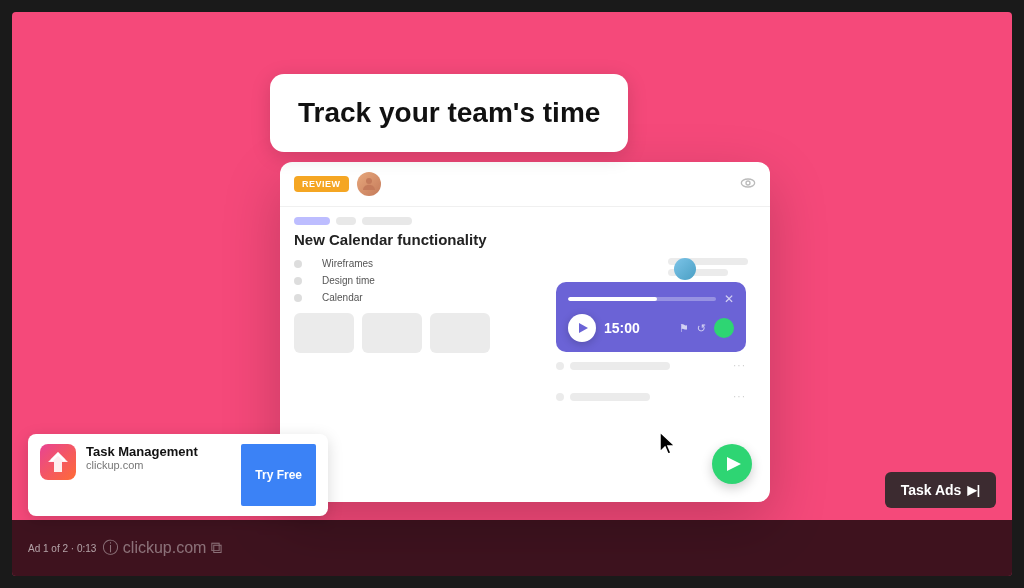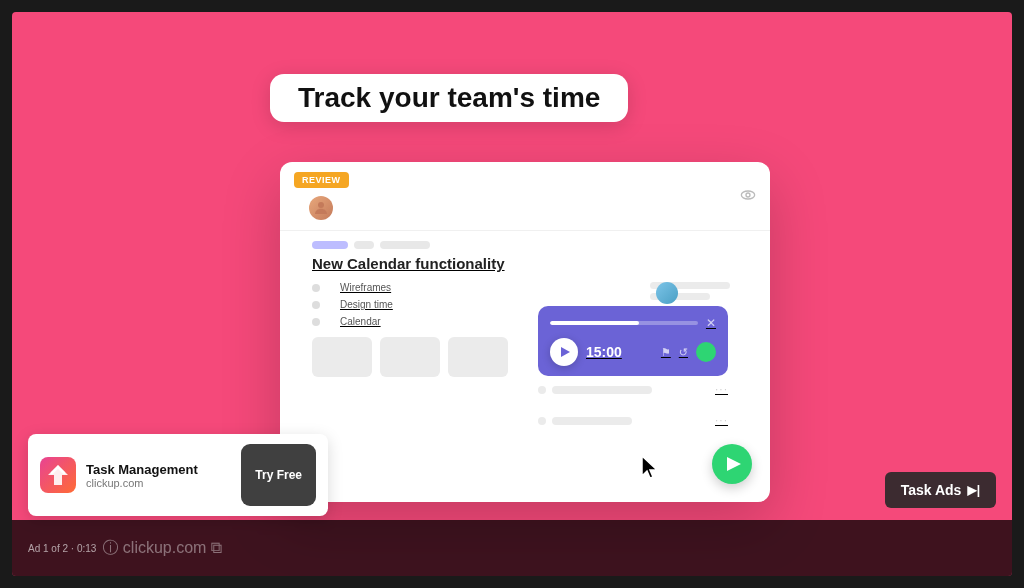--- a/index.html
+++ b/index.html
@@ -28,21 +28,21 @@
       overflow: hidden;
     }
 
     
     .headline-bubble {
       position: absolute;
       top: 62px;
       left: 258px;
       background: white;
       border-radius: 14px;
-      padding: 8px 28px;
+      padding: 23px 28px;
       box-shadow: 0 4px 20px rgba(0,0,0,0.15);
       z-index: 10;
     }
 
     .headline-text {
       font-size: 28px;
       font-weight: 800;
       color: #111;
       white-space: nowrap;
     }
@@ -96,23 +96,22 @@
       height: 18px;
     }
 
     .eye-icon {
       color: #bbb;
       font-size: 14px;
     }
 
     
     .window-content {
-      padding: 10px 32px;
+      padding: 10px 14px;
       position: relative;
-      text-decoration: underline;
     }
 
     .breadcrumb-row {
       display: flex;
       gap: 6px;
       align-items: center;
       margin-bottom: 6px;
     }
 
     .breadcrumb-item {
@@ -359,21 +358,21 @@
 
     
     .ad-card {
       position: absolute;
       bottom: 60px;
       left: 16px;
       background: white;
       border-radius: 8px;
       padding: 10px 12px;
       display: flex;
-      align-items: center;
+      align-items: flex-start;
       gap: 10px;
       box-shadow: 0 4px 16px rgba(0,0,0,0.15);
       width: 300px;
     }
 
     .ad-logo {
       width: 36px;
       height: 36px;
       border-radius: 8px;
       background: linear-gradient(135deg, #e84393, #ff6b35);
@@ -393,24 +392,24 @@
       font-weight: 700;
       color: #111;
     }
 
     .ad-domain {
       font-size: 11px;
       color: #777;
     }
 
     .ad-try-btn {
-      background: #404040;
+      background: #3b82f6;
       color: white;
       border: none;
-      border-radius: 9px;
+      border-radius: 2px;
       padding: 24px 14px;
       font-size: 12px;
       font-weight: 600;
       cursor: pointer;
       white-space: nowrap;
     }
 
     
     .skip-ads-btn {
       position: absolute;
@@ -439,21 +438,21 @@
 <div class="outer-frame">
   <div class="inner-content">
 
     <div class="headline-bubble">
       <span class="headline-text">Track your team's time</span>
     </div>
 
     <div class="app-window">
 
       <div class="window-topbar">
-        <div style="display:flex;align-items:center;gap:8px;flex-direction:column;">
+        <div style="display:flex;align-items:center;gap:8px;">
           <span class="review-badge">REVIEW</span>
           <div class="avatar-circle">
             <svg viewBox="0 0 24 24" fill="#c47a5a">
               <circle cx="12" cy="8" r="4"></circle>
               <path d="M4 20c0-4 3.6-7 8-7s8 3 8 7"></path>
             </svg>
           </div>
         </div>
         <span class="eye-icon">
           <svg width="16" height="16" viewBox="0 0 24 24" fill="none" stroke="#bbb" stroke-width="2">

